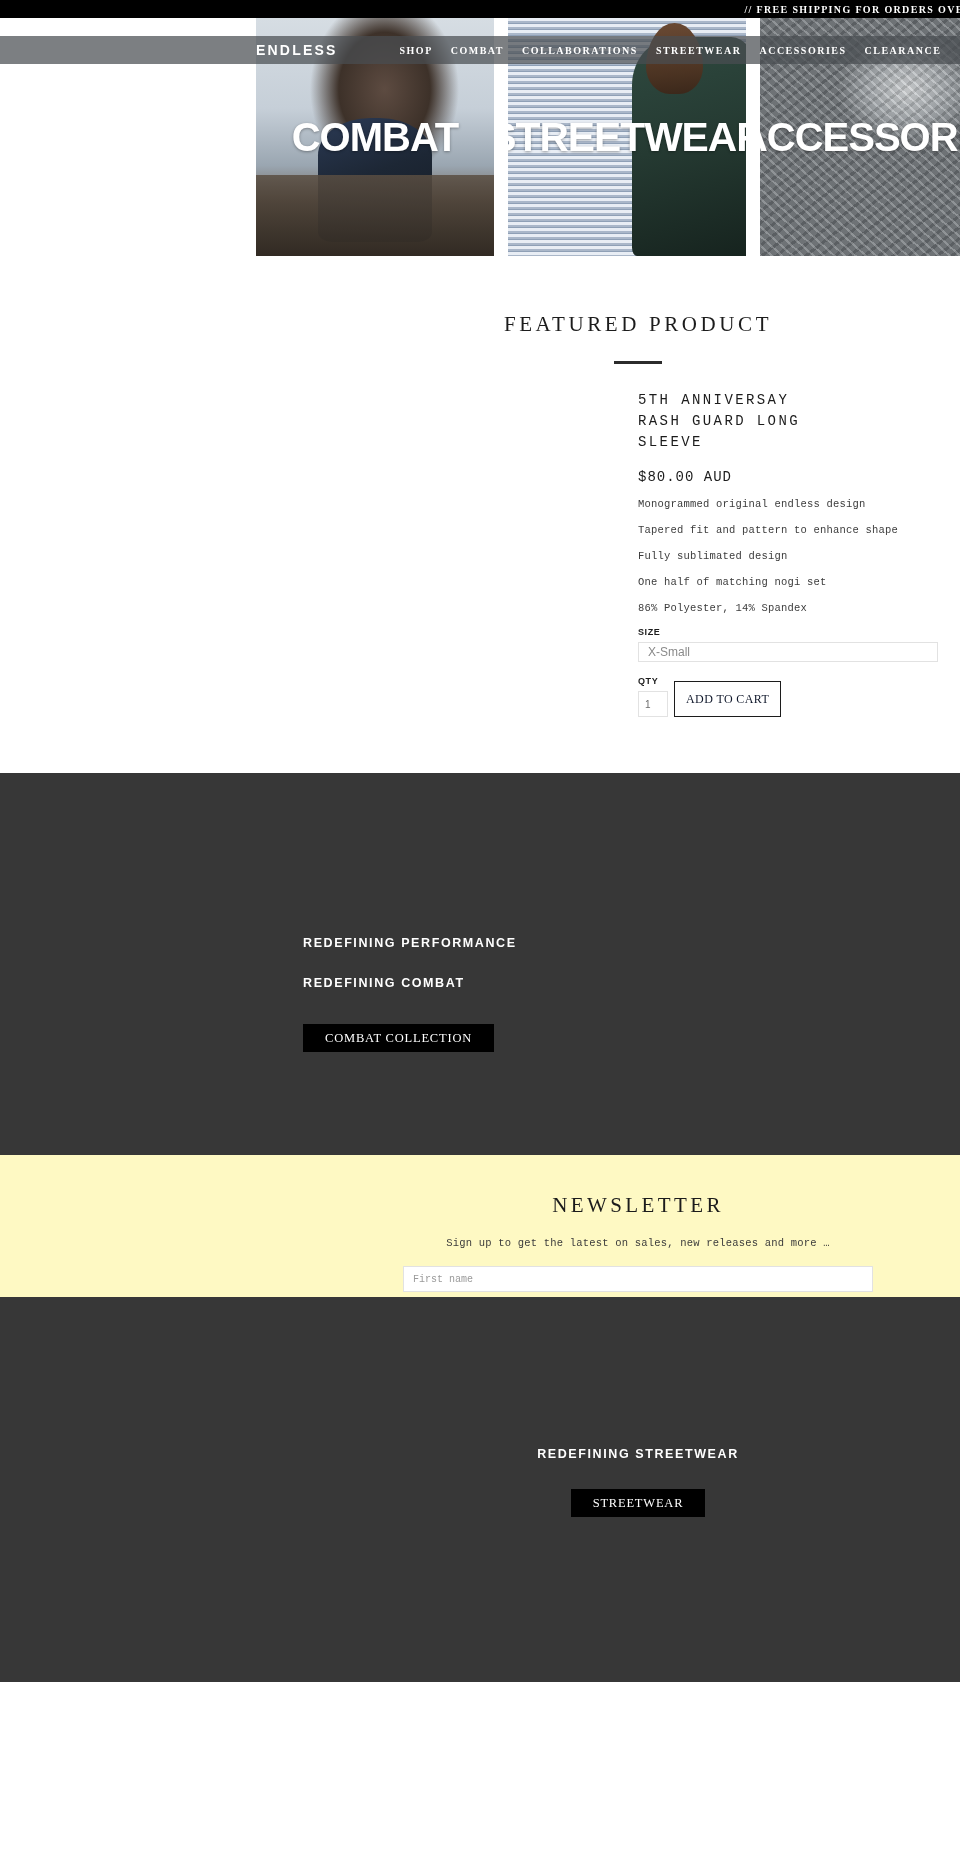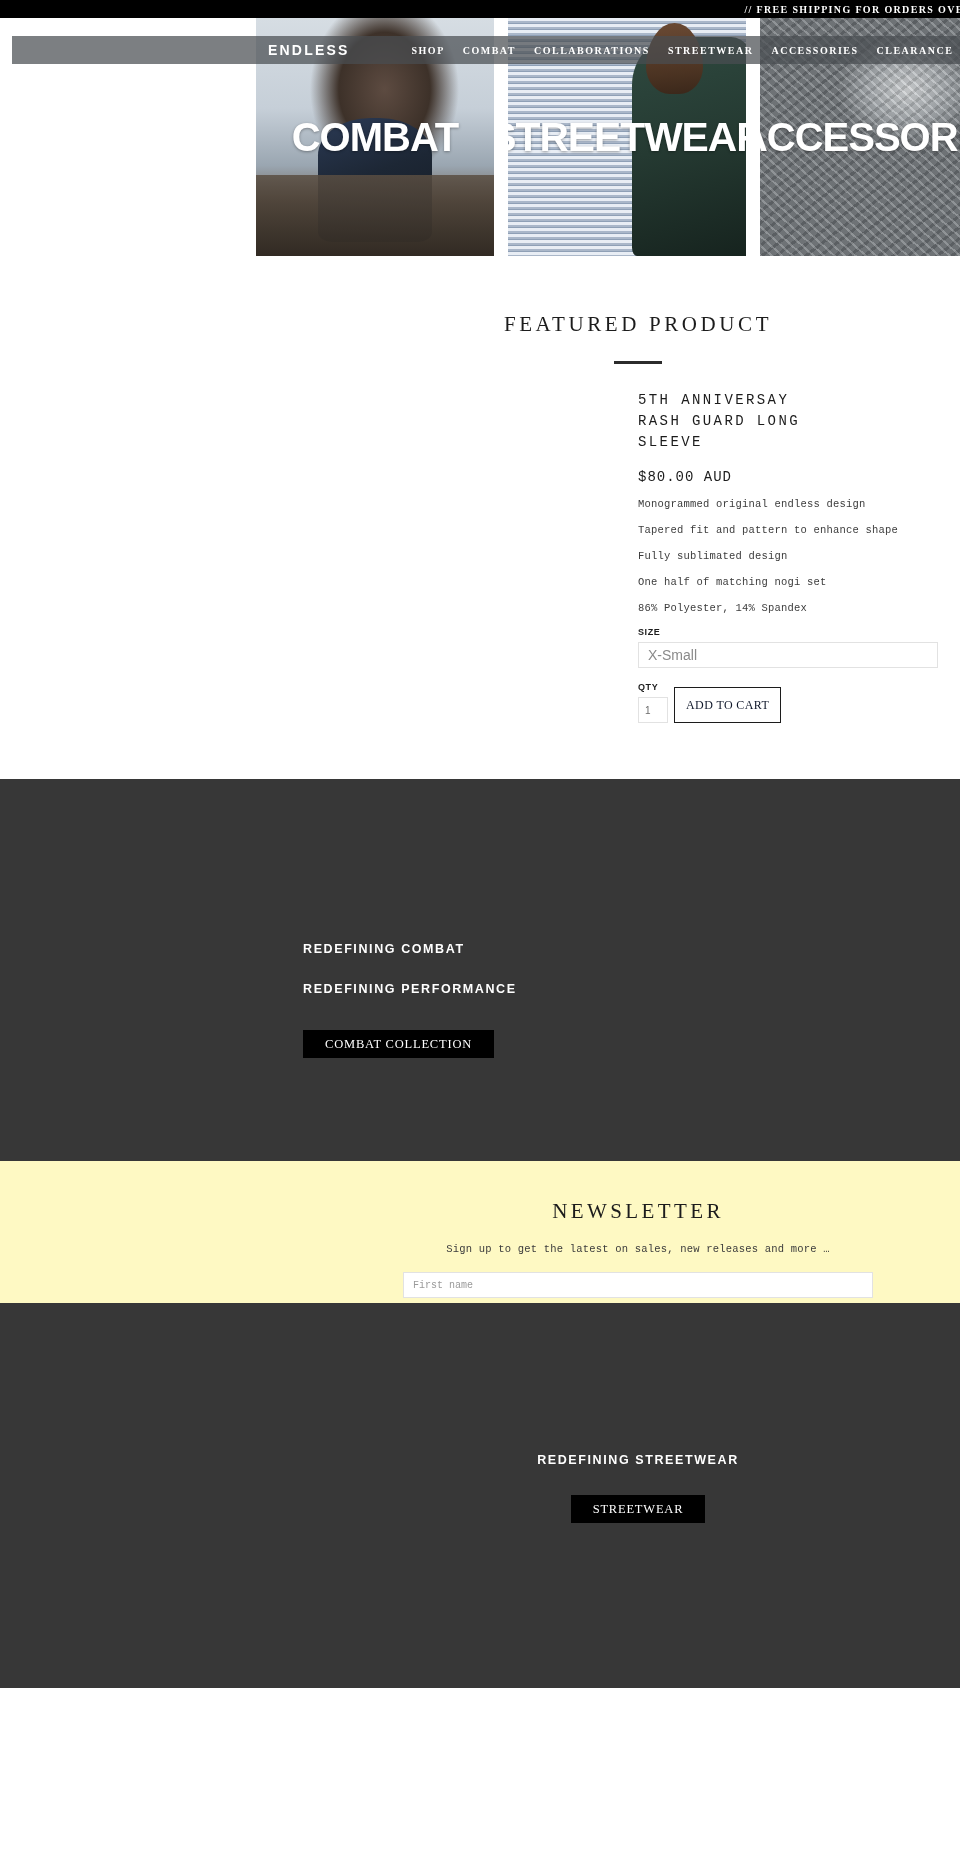--- a/index.html
+++ b/index.html
@@ -123,21 +123,21 @@
     content:"";
     position:absolute; inset:0;
     background:
       repeating-linear-gradient(42deg, rgba(255,255,255,.18) 0 2px, rgba(0,0,0,.08) 2px 7px),
       repeating-linear-gradient(-38deg, rgba(0,0,0,.10) 0 3px, rgba(255,255,255,.07) 3px 9px);
   }
 
   
   .site-header {
     position: absolute;
-    top: 18px; left: 12px; right: 0;
+    top: 18px; left: 0; right: 0;
     height: 28px;
     background: rgba(74,78,82,0.72);
     display: flex;
     align-items: center;
     z-index: 20;
   }
   .brand {
     color: #ffffff;
     font-family: "Liberation Sans", sans-serif;
     font-size: 14px;
@@ -223,28 +223,28 @@
   .field-label {
     font-family: "Liberation Sans", sans-serif;
     font-size: 9px;
     font-weight: 700;
     letter-spacing: .6px;
     color: #1c1c1c;
     margin-bottom: 5px;
   }
   .size-select {
     width: 300px;
-    height: 26px;
+    height: 20px;
     border: 1px solid #e2e2e2;
     background: #ffffff;
     display: flex;
     align-items: center;
     padding: 4px 9px;
     font-family: "Liberation Sans", sans-serif;
-    font-size: 14px;
+    font-size: 12px;
     color: #8a8a8a;
   }
   .qty-row {
     display: flex;
     align-items: flex-end;
     gap: 6px;
     margin-top: 14px;
   }
   .qty-block { display: flex; flex-direction: column; }
   .qty-input {
@@ -424,22 +424,22 @@
             <div class="qty-input">1</div>
           </div>
           <button class="add-cart-btn">ADD TO CART</button>
         </div>
 
       </div>
     </div>
   </section>
 
   <section class="promo-dark promo-combat">
+    <div class="promo-line">REDEFINING PERFORMANCE</div>
     <div class="promo-line">REDEFINING COMBAT</div>
-    <div class="promo-line">REDEFINING PERFORMANCE</div>
     <a class="promo-btn" href="#">COMBAT COLLECTION</a>
   </section>
 
   <section class="newsletter">
     <h2 class="newsletter-title">NEWSLETTER</h2>
     <div class="newsletter-sub">Sign up to get the latest on sales, new releases and more …</div>
     <div class="newsletter-form">
       <div class="newsletter-input">First name</div>
     </div>
   </section>

